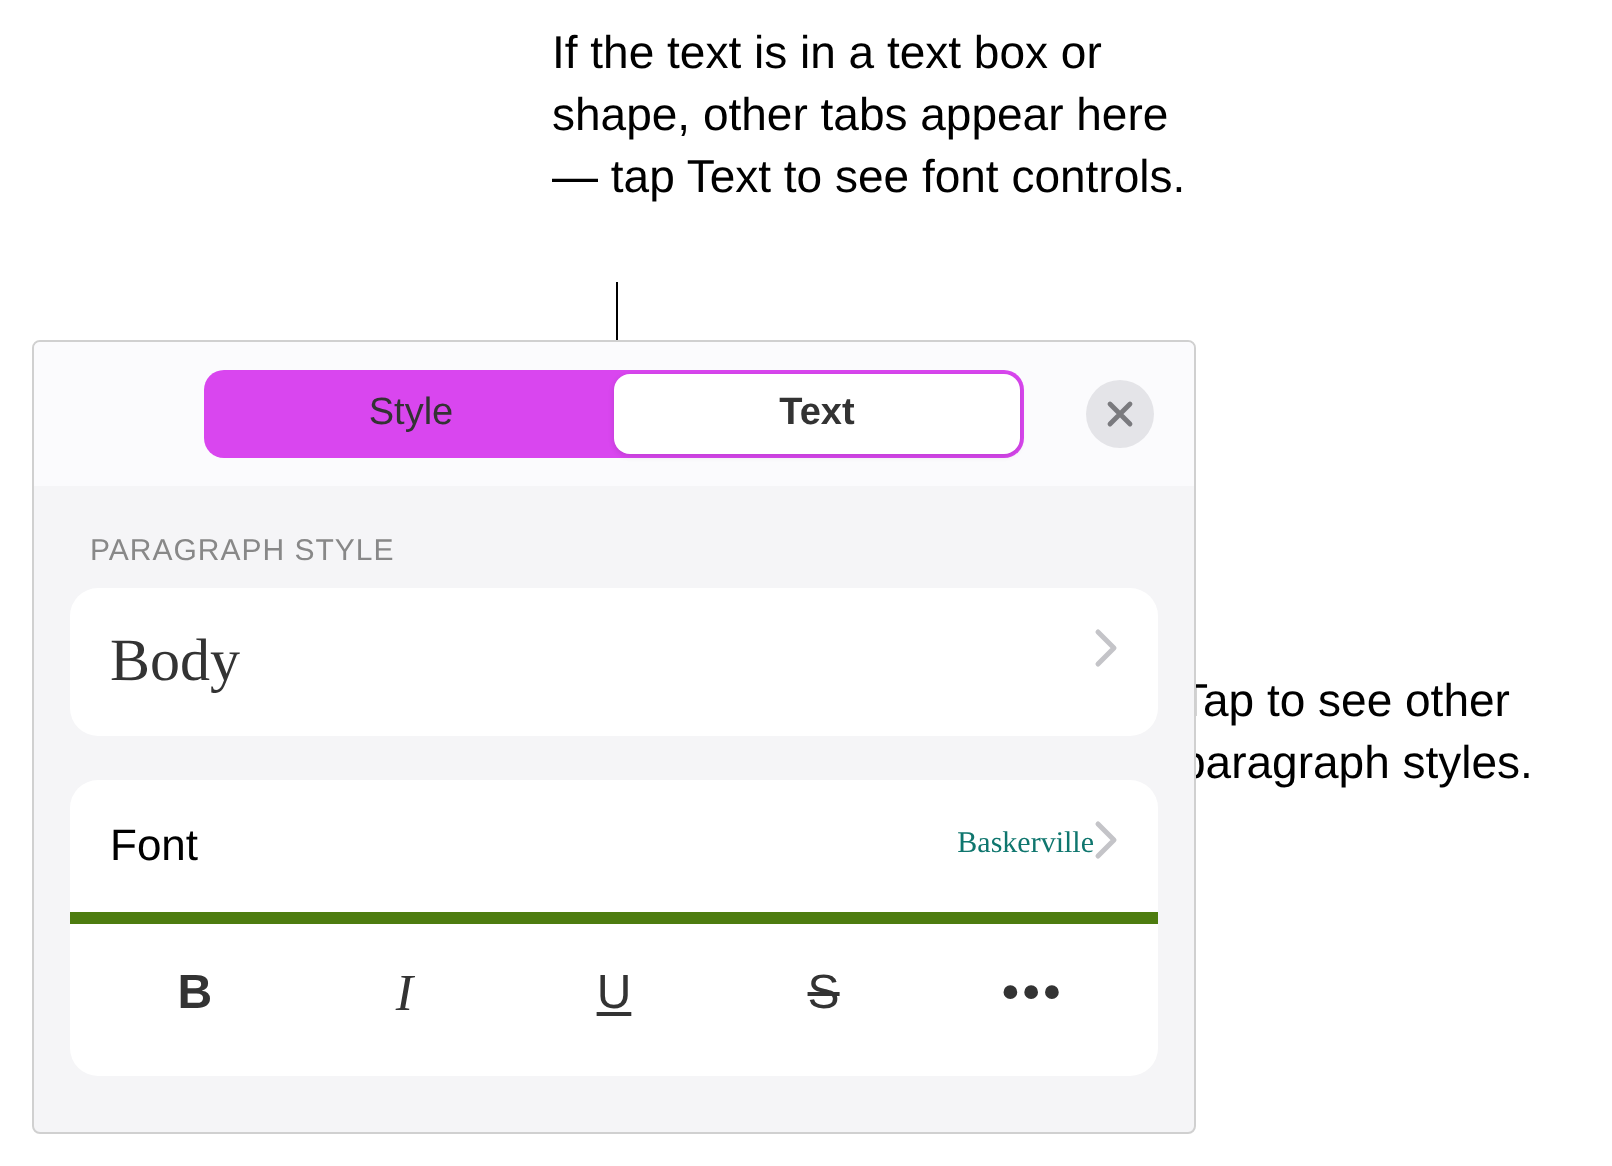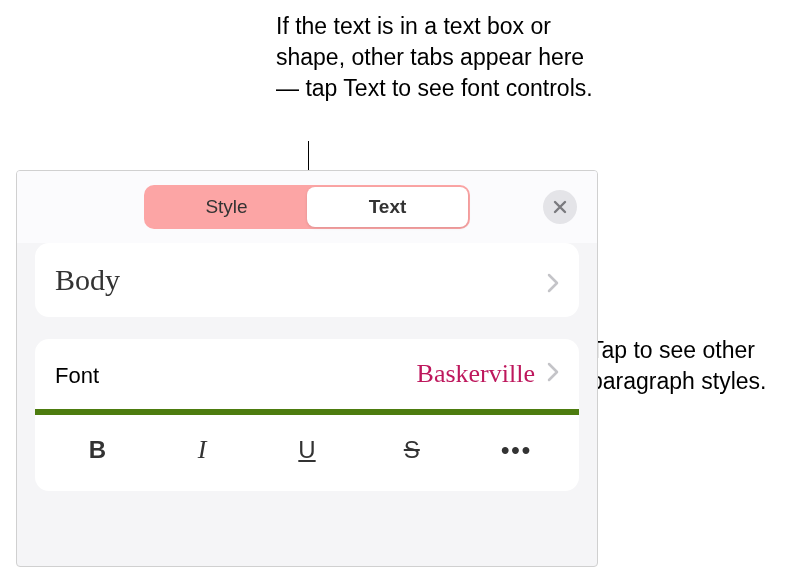--- a/index.html
+++ b/index.html
@@ -64,24 +64,24 @@
     .panel-header {
       display: flex;
       align-items: center;
       justify-content: center;
       padding: 14px 20px;
       position: relative;
       background: #fbfbfd;
     }
     .seg-control {
       display: flex;
-      background: #fca5a5;
+      background: #d946ef;
       border-radius: 10px;
       padding: 2px;
-      width: 326px;
+      width: 410px;
     }
     .seg-item {
       flex: 1;
       text-align: center;
       padding: 9px 0;
       font-size: 19px;
       color: #333;
       border-radius: 8px;
       cursor: pointer;
     }
@@ -111,45 +111,44 @@
       color: #888;
       padding: 24px 28px 10px 28px;
     }
     .card {
       background: #fff;
       border-radius: 14px;
       margin: 0 18px;
     }
     .row {
       display: flex;
-      align-items: flex-end;
+      align-items: flex-start;
       justify-content: space-between;
       padding: 20px 20px;
     }
     .row-divider {
       border-bottom: 6px solid #4d7c0f;
     }
     .body-label {
       font-family: Baskerville, Georgia, "Times New Roman", serif;
       font-size: 30px;
       color: #333;
     }
     .chevron {
       color: #c4c4c8;
     }
     .chevron svg { width: 12px; height: 20px; }
     .font-label {
       font-size: 22px;
       color: #000;
     }
     .font-value {
-      font-size: 26px;
+      font-size: 15px;
       font-family: Baskerville, Georgia, "Times New Roman", serif;
-      color: #be185d;
-      margin-right: 12px;
+      color: #0f766e;
     }
     .font-right {
       display: flex;
       align-items: center;
     }
     .format-row {
       display: flex;
       align-items: center;
       justify-content: space-around;
       padding: 12px 10px 18px 10px;
@@ -185,20 +184,21 @@
       <div class="seg-item">Style</div>
       <div class="seg-item active">Text</div>
     </div>
     <div class="close-btn">
       <svg viewBox="0 0 16 16">
         <path d="M3 3 L13 13 M13 3 L3 13" stroke="#7a7a7e" stroke-width="2.4" stroke-linecap="round" fill="none"></path>
       </svg>
     </div>
   </div>
 
+  <div class="section-label">PARAGRAPH STYLE</div>
 
   <div class="card">
     <div class="row">
       <span class="body-label">Body</span>
       <span class="chevron">
         <svg viewBox="0 0 12 20">
             <path d="M2 2 L10 10 L2 18" stroke="#c4c4c8" stroke-width="2.5" fill="none" stroke-linecap="round" stroke-linejoin="round"></path>
           </svg>
       </span>
     </div>

